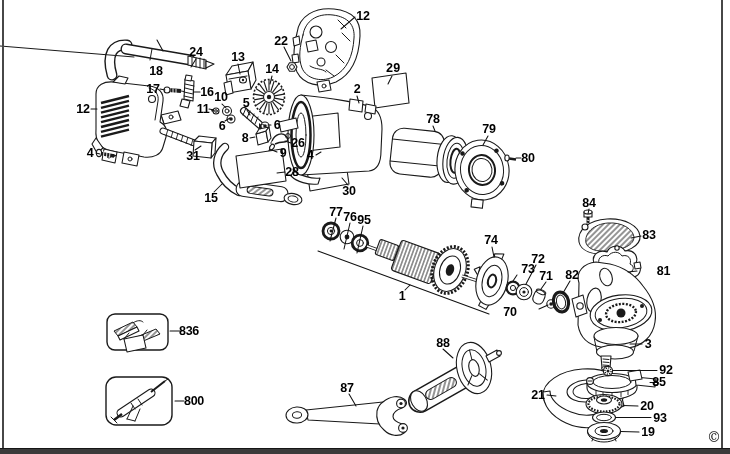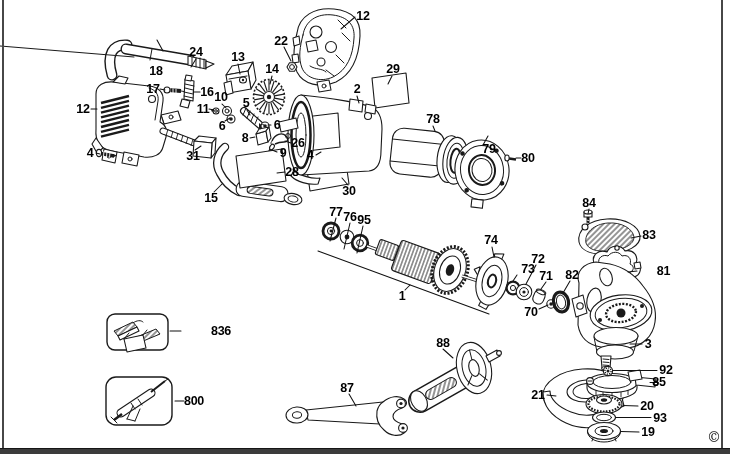--- a/index.html
+++ b/index.html
@@ -582,32 +582,32 @@
 </g>
 </svg>
 
 <div>
       <div class="callout" style="left: 156px; top: 26px; margin-top: 45px;">18</div>
       <div class="callout" style="left: 196px; top: 52px;">24</div>
       <div class="callout" style="left: 238px; top: 57px;">13</div>
       <div class="callout" style="left: 281px; top: 41px;">22</div>
       <div class="callout" style="left: 363px; top: 16px;">12</div>
       <div class="callout" style="left: 272px; top: 69px;">14</div>
-      <div class="callout" style="left: 393px; top: 69px;">29</div>
+      <div class="callout" style="left: 393px; top: 69px; font-family: Liberation Mono, monospace;">29</div>
       <div class="callout" style="left: 357px; top: 89px;">2</div>
       <div class="callout" style="left: 153px; top: 89px;">17</div>
       <div class="callout" style="left: 207px; top: 92px;">16</div>
       <div class="callout" style="left: 221px; top: 97px; text-align: right;">10</div>
       <div class="callout" style="left: 246px; top: 103px;">5</div>
       <div class="callout" style="left: 203px; top: 109px;">11</div>
       <div class="callout" style="left: 83px; top: 109px;">12</div>
       <div class="callout" style="left: 433px; top: 119px;">78</div>
       <div class="callout" style="left: 222px; top: 126px;">6</div>
       <div class="callout" style="left: 277px; top: 125px;">6</div>
-      <div class="callout" style="left: 489px; top: 129px; margin-top: 20px;">79</div>
+      <div class="callout" style="left: 489px; top: 129px;">79</div>
       <div class="callout" style="left: 245px; top: 138px;">8</div>
       <div class="callout" style="left: 298px; top: 143px;">26</div>
       <div class="callout" style="left: 283px; top: 153px;">9</div>
       <div class="callout" style="left: 90px; top: 153px;">4</div>
       <div class="callout" style="left: 310px; top: 155px;">4</div>
       <div class="callout" style="left: 528px; top: 158px;">80</div>
       <div class="callout" style="left: 193px; top: 156px;">31</div>
       <div class="callout" style="left: 292px; top: 172px; text-align: center;">28</div>
       <div class="callout" style="left: 349px; top: 191px;">30</div>
       <div class="callout" style="left: 211px; top: 198px;">15</div>
@@ -616,22 +616,22 @@
       <div class="callout" style="left: 350px; top: 217px;">76</div>
       <div class="callout" style="left: 364px; top: 220px;">95</div>
       <div class="callout" style="left: 649px; top: 235px;">83</div>
       <div class="callout" style="left: 491px; top: 240px;">74</div>
       <div class="callout" style="left: 538px; top: 259px;">72</div>
       <div class="callout" style="left: 528px; top: 269px;">73</div>
       <div class="callout" style="left: 646px; top: 271px; padding-left: 35px;">81</div>
       <div class="callout" style="left: 546px; top: 276px;">71</div>
       <div class="callout" style="left: 572px; top: 275px;">82</div>
       <div class="callout" style="left: 402px; top: 296px;">1</div>
-      <div class="callout" style="left: 531px; top: 312px;">70</div>
-      <div class="callout" style="left: 189px; top: 331px; margin-left: 32px;">836</div>
+      <div class="callout" style="left: 510px; top: 312px;">70</div>
+      <div class="callout" style="left: 189px; top: 331px;">836</div>
       <div class="callout" style="left: 648px; top: 344px;">3</div>
       <div class="callout" style="left: 443px; top: 343px;">88</div>
       <div class="callout" style="left: 666px; top: 370px;">92</div>
       <div class="callout" style="left: 659px; top: 382px;">85</div>
       <div class="callout" style="left: 347px; top: 388px;">87</div>
       <div class="callout" style="left: 538px; top: 395px;">21</div>
       <div class="callout" style="left: 194px; top: 401px;">800</div>
       <div class="callout" style="left: 647px; top: 406px;">20</div>
       <div class="callout" style="left: 660px; top: 418px;">93</div>
       <div class="callout" style="left: 648px; top: 432px;">19</div>

